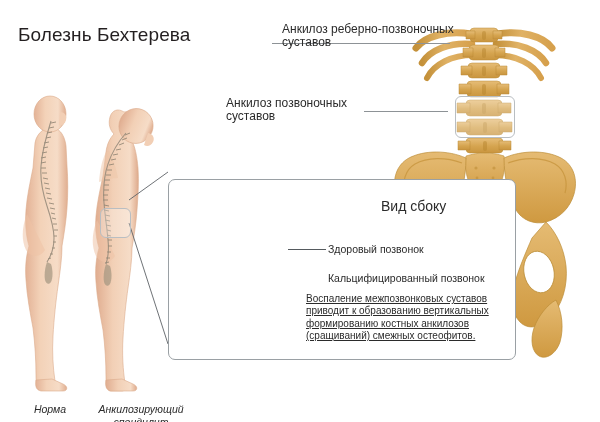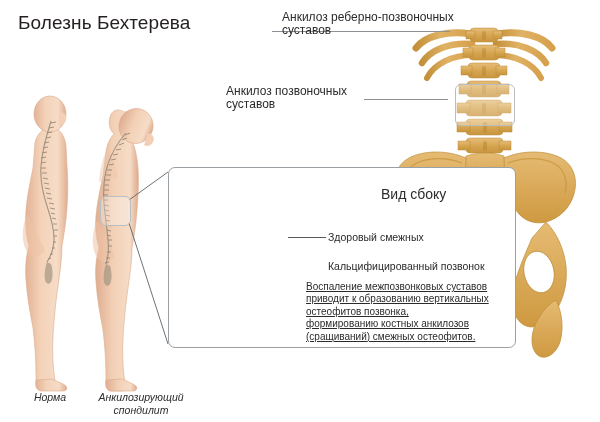--- a/index.html
+++ b/index.html
@@ -8,21 +8,21 @@
     background: #ffffff;
   }
   #stage {
     position: relative;
     width: 600px;
     height: 422px;
     background: #ffffff;
     font-family: "Liberation Sans", sans-serif;
     overflow: hidden;
   }
-  .abs { position: absolute; }
+  .abs { position: absolute; margin-top: 12px; }
 
   
   #page-title {
     left: 18px;
     top: 12px;
     font-size: 19px;
     color: #231f20;
     letter-spacing: 0.1px;
     white-space: nowrap;
   }
@@ -491,28 +491,27 @@
 
   <div class="abs hl-box" id="hl-spine"></div>
   <div class="abs hl-box" id="hl-body"></div>
 
   <div class="abs" id="inset-panel"></div>
 
   <div class="abs" id="inset-title">Вид сбоку</div>
 
   <div class="abs leader" id="leader-healthy"></div>
 
-  <div class="abs" id="label-healthy">Здоровый смежных</div>
+  <div class="abs" id="label-healthy">Здоровый позвонок</div>
 
   <div class="abs" id="label-calcified">Кальцифицированный позвонок</div>
 
   <div class="abs" id="inset-paragraph">
     <p>Воспаление межпозвонковых суставов</p>
     <p>приводит к образованию вертикальных</p>
-    <p>остеофитов позвонка,</p>
     <p>формированию костных анкилозов</p>
     <p>(сращиваний) смежных остеофитов.</p>
   </div>
 
   <div class="abs figure-caption" id="caption-norm">Норма</div>
 
   <div class="abs figure-caption" id="caption-as">Анкилозирующий спондилит</div>
 
 </div>
 

